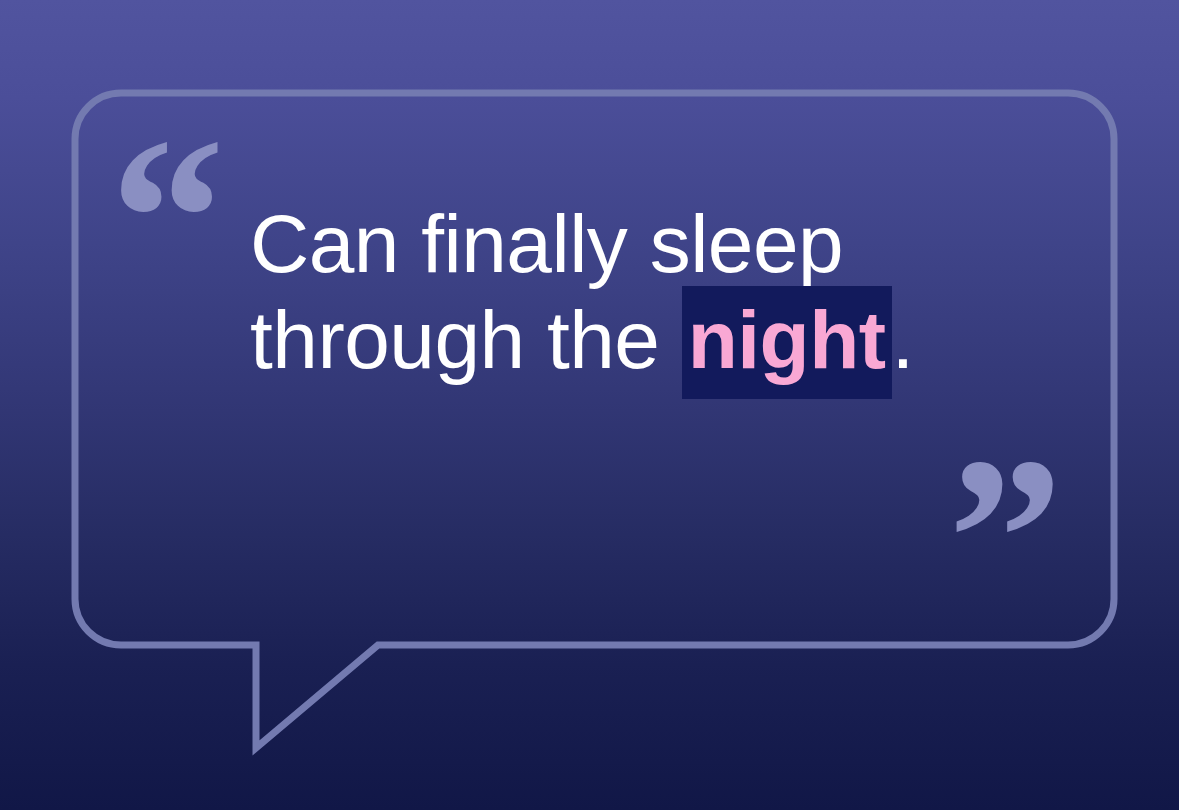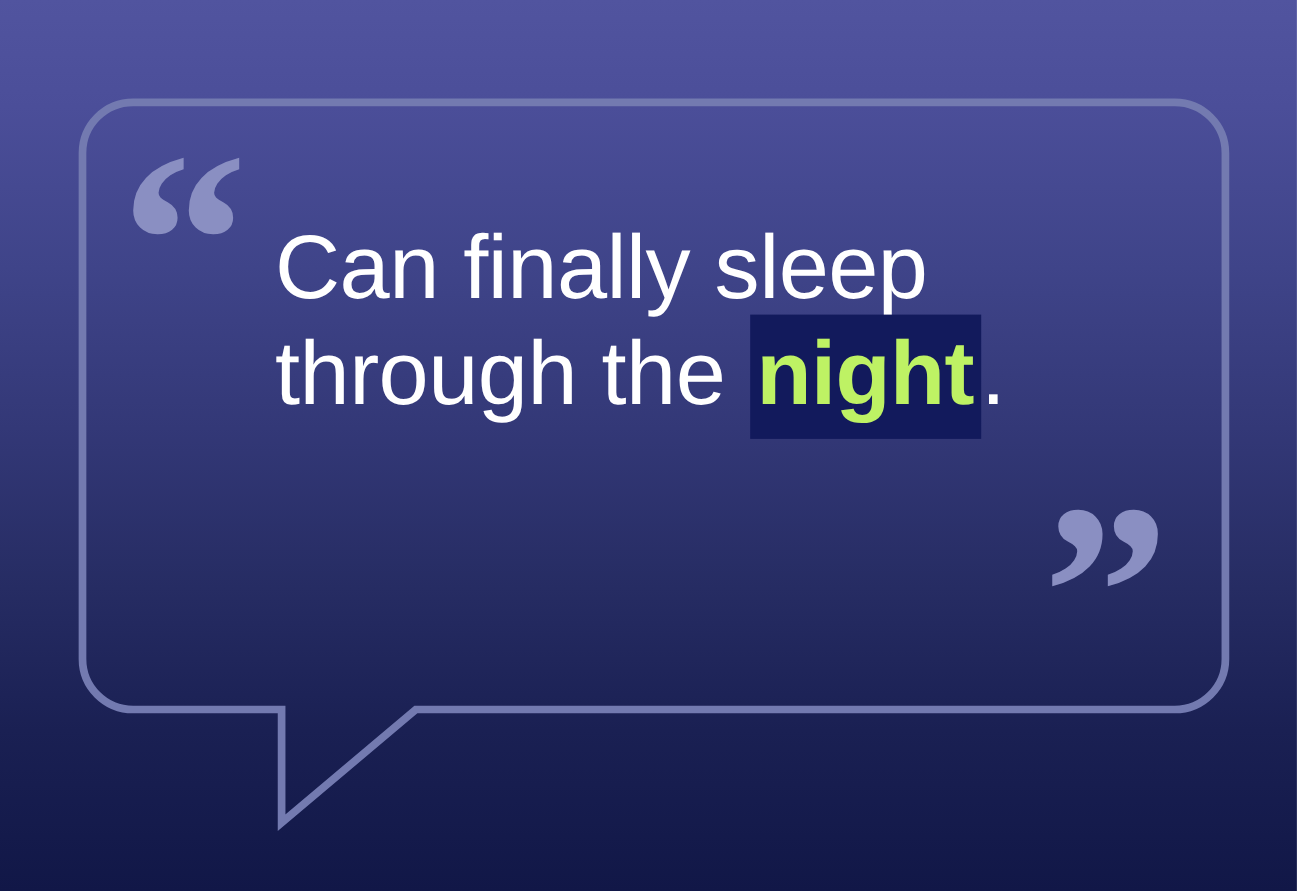--- a/index.html
+++ b/index.html
@@ -77,21 +77,21 @@
     font-size: 82px;
     font-weight: 400;
     line-height: 96px;
     letter-spacing: -0.5px;
   }
   .quote-text .plain {
     white-space: pre-wrap;
   }
   .highlight {
     background: #121A5C;
-    color: #bef264;
+    color: #f9a8d4;
     font-weight: 700;
     padding: 8px 6px 14px 6px;
     box-decoration-break: clone;
     -webkit-box-decoration-break: clone;
   }
 </style>
 </head>
 <body>
 
 <div id="stage">

